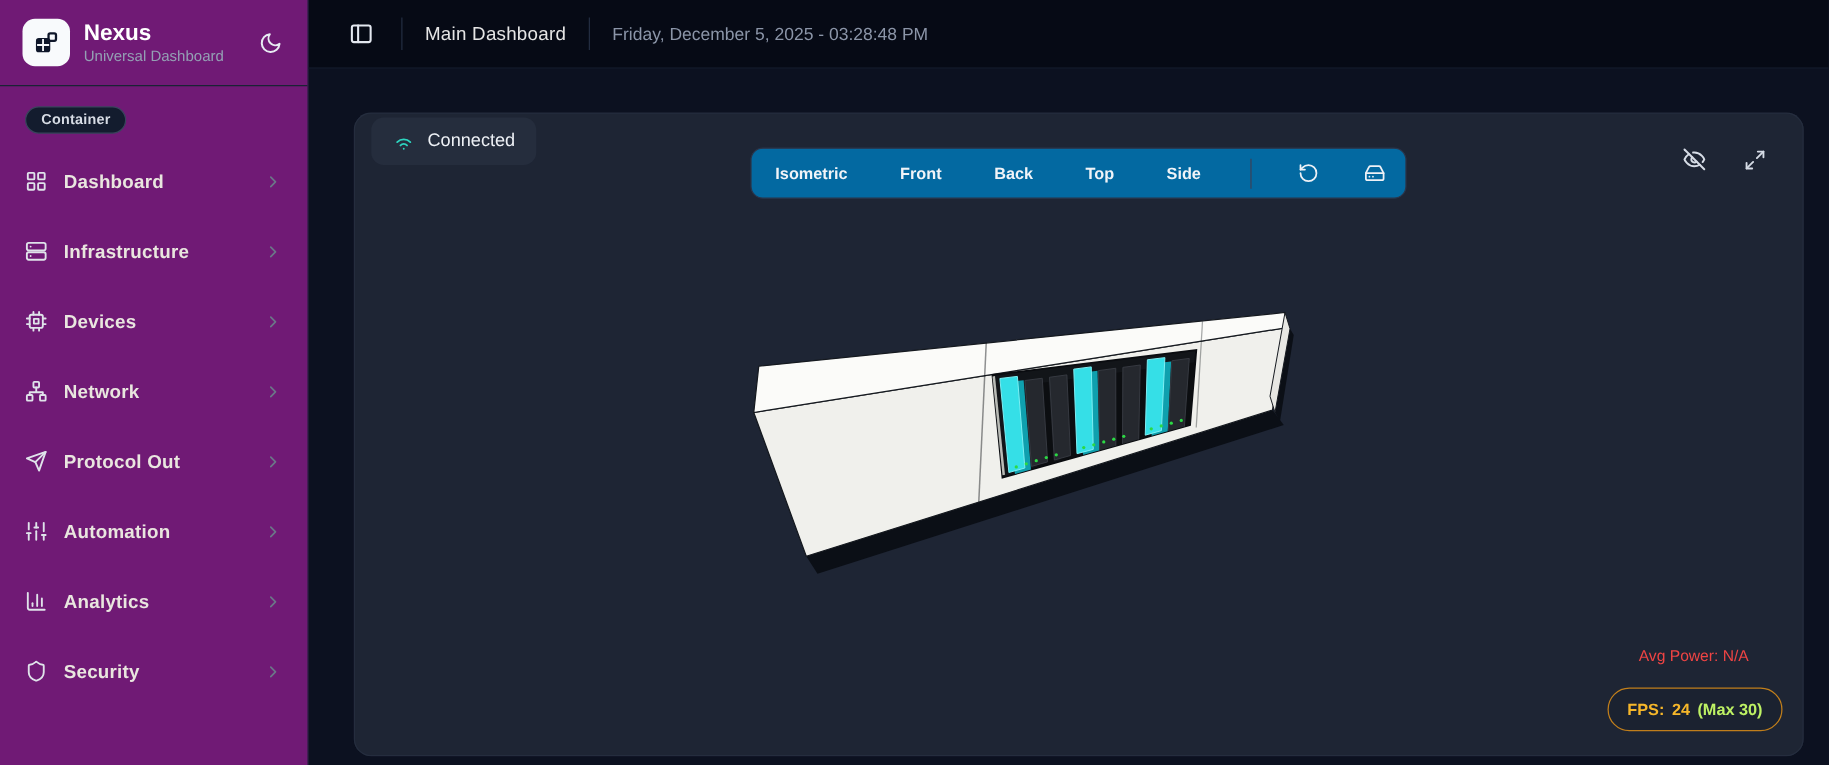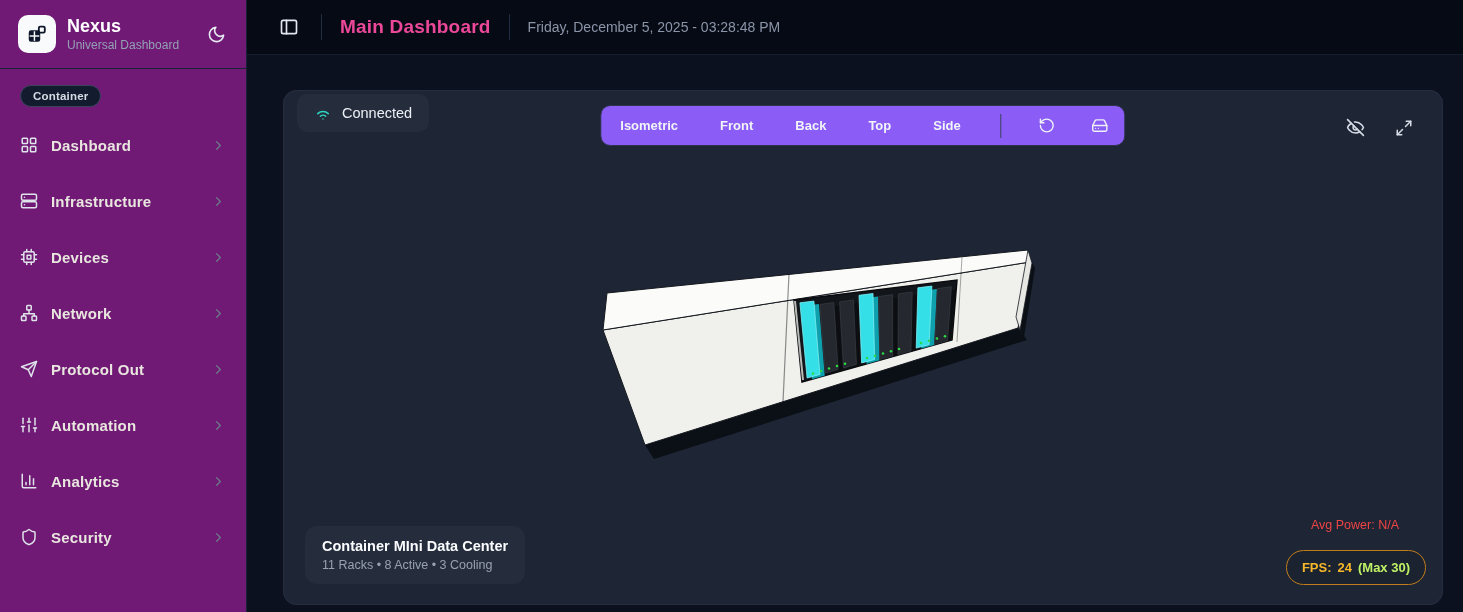--- a/index.html
+++ b/index.html
@@ -53,43 +53,43 @@
   .topbar {
     height:55px; min-height:55px; background:#060a15;
     border-bottom:1px solid #161e30;
     display:flex; align-items:center; padding:0 24px 0 28px; gap:18px;
   }
   .icon-btn {
     background:none; border:none; color:#e3e8f0; cursor:pointer;
     display:flex; align-items:center; padding:4px;
   }
   .v-div { width:1px; height:26px; background:#222c40; }
-  .page-title { font-size:19px; font-weight:700; color:#ec4899; letter-spacing:.2px; }
+  .page-title { font-size:15px; font-weight:400; color:#e5e5e5; letter-spacing:.2px; }
   .datetime { font-size:14px; color:#8b95a8; }
 
   .main { flex:1; background:#0c1120; position:relative; }
 
   
   .viewer {
     position:absolute; left:36px; top:35px; width:1160px; height:515px;
     background:#1e2534; border-radius:14px; overflow:hidden;
     box-shadow:0 0 0 1px #252d3e inset;
   }
   .scene-svg { position:absolute; inset:0; width:100%; height:100%; cursor:grab; }
 
   .conn-badge {
     position:absolute; top:4px; left:14px;
     display:flex; align-items:center; gap:10px;
     background:#252d3d; border-radius:10px; padding:10px 17px;
     font-size:14.5px; color:#eef1f6; font-weight:500;
   }
   .view-toolbar {
-    position:absolute; top:15px; left:50%; transform:translateX(-50%);
+    position:absolute; top:28px; left:50%; transform:translateX(-50%);
     display:flex; align-items:center;
-    background:#8b5cf6; border:1px solid #2b3449; border-radius:10px;
+    background:#0369a1; border:1px solid #2b3449; border-radius:10px;
     padding:5px 8px;
     gap:20px;
   }
   .view-btn {
     background:none; border:none; color:#f1f4f8; cursor:pointer;
     font-family:"Liberation Sans", sans-serif;
     font-size:13px; font-weight:600; padding:7px 11px; border-radius:7px;
   }
   .tb-sep { width:1px; height:24px; background:#39435a; margin:0 9px; }
   .tb-icon-btn {
@@ -421,24 +421,20 @@
             <svg width="18" height="18" viewBox="0 0 24 24" fill="none" stroke="currentColor" stroke-width="2" stroke-linecap="round" stroke-linejoin="round">
               <polyline points="15 3 21 3 21 9"></polyline>
                 <polyline points="9 21 3 21 3 15"></polyline>
               <line x1="21" y1="3" x2="14" y2="10"></line>
                 <line x1="3" y1="21" x2="10" y2="14"></line>
             </svg>
           </span>
         </button>
       </div>
 
-      <div class="info-card">
-        <div class="info-title">Container MIni Data Center</div>
-        <div class="info-sub">11 Racks • 8 Active • 3 Cooling</div>
-      </div>
 
       <div class="avg-power">Avg Power: N/A</div>
       <div class="fps-pill">
         <span class="fps-amber">FPS:</span>
         <span class="fps-amber">24</span>
         <span class="fps-max">(Max 30)</span>
       </div>
 
     </section>
   </main>

